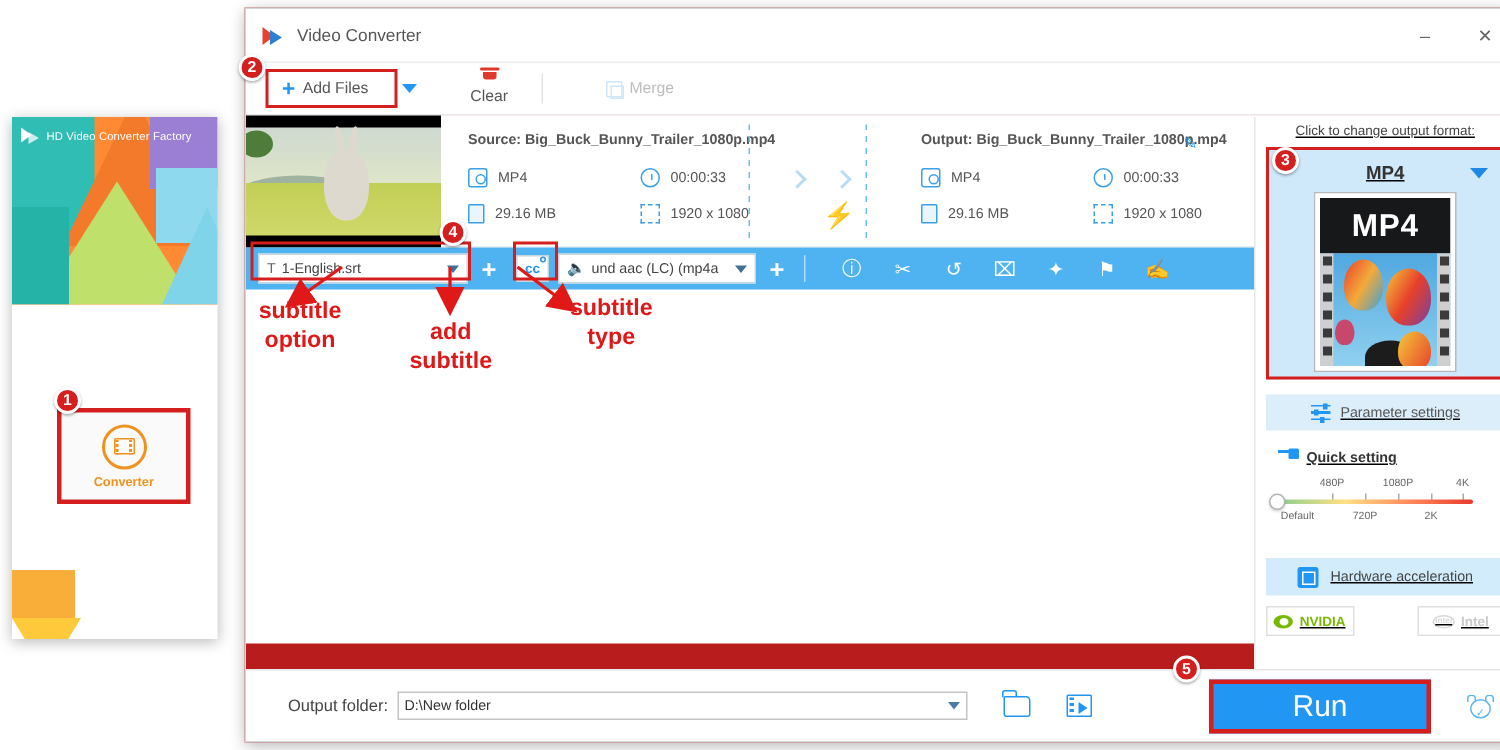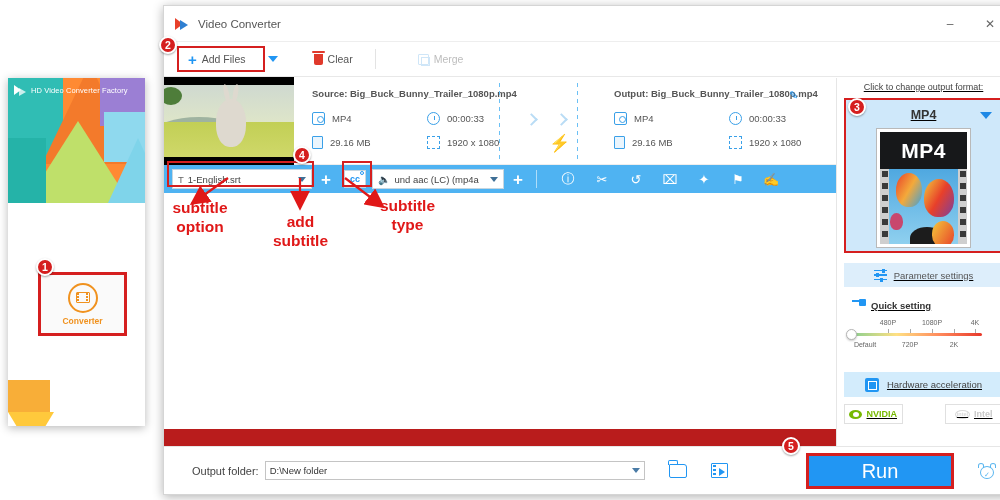--- a/index.html
+++ b/index.html
@@ -303,21 +303,21 @@
       <div class="wbtn">✕</div>
     </div>
   </div>
 
   <div id="toolbar">
     <div class="tb-item">
       <span class="tb-plus">+</span>
       <span>Add Files</span>
     </div>
     <div class="caret-blue"></div>
-    <div class="tb-item" style="margin-left:18px;">
+    <div class="tb-item" style="margin-left:18px;flex-direction:column;">
       <span class="ic-trash"></span>
       <span>Clear</span>
     </div>
     <div class="tb-sep"></div>
     <div class="tb-item" style="margin-left:20px;">
       <span class="ic-merge"></span>
       <span class="disabled">Merge</span>
     </div>
     <div id="addfiles-box"></div>
   </div>

